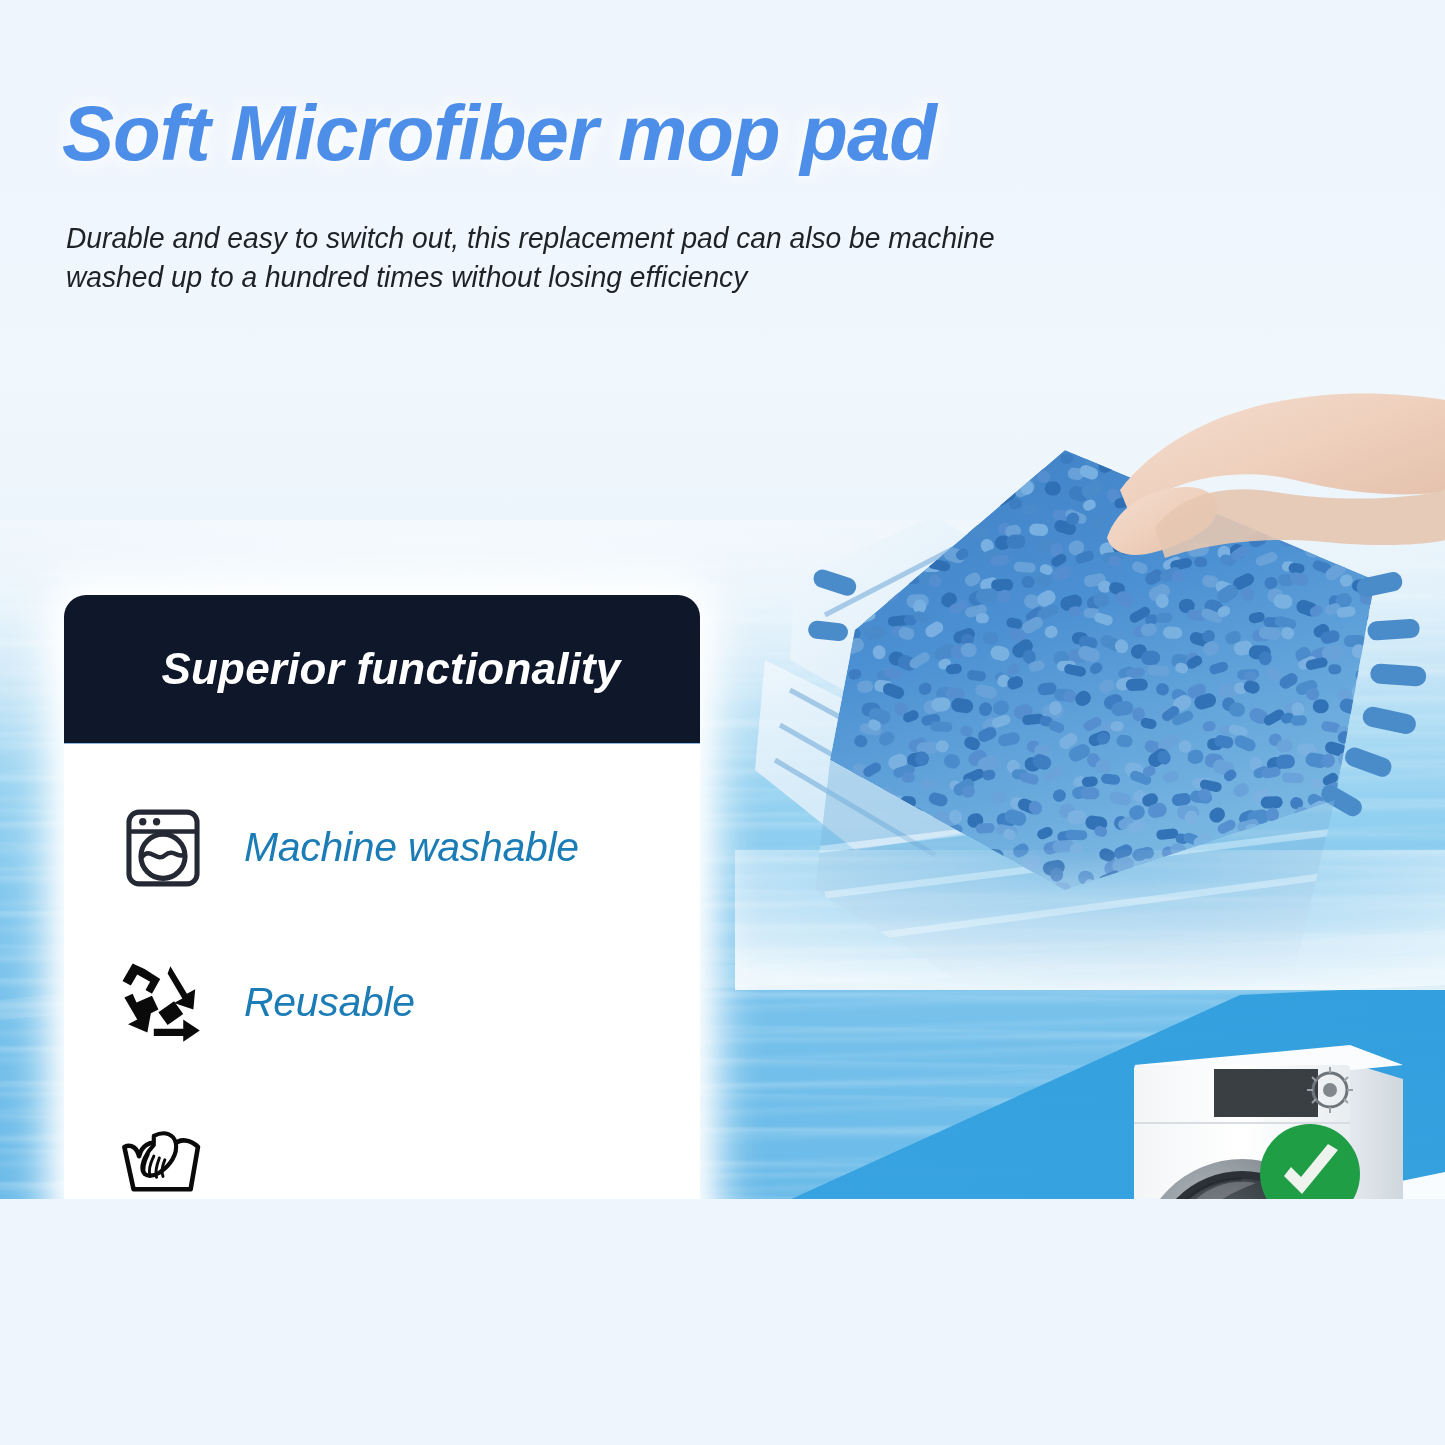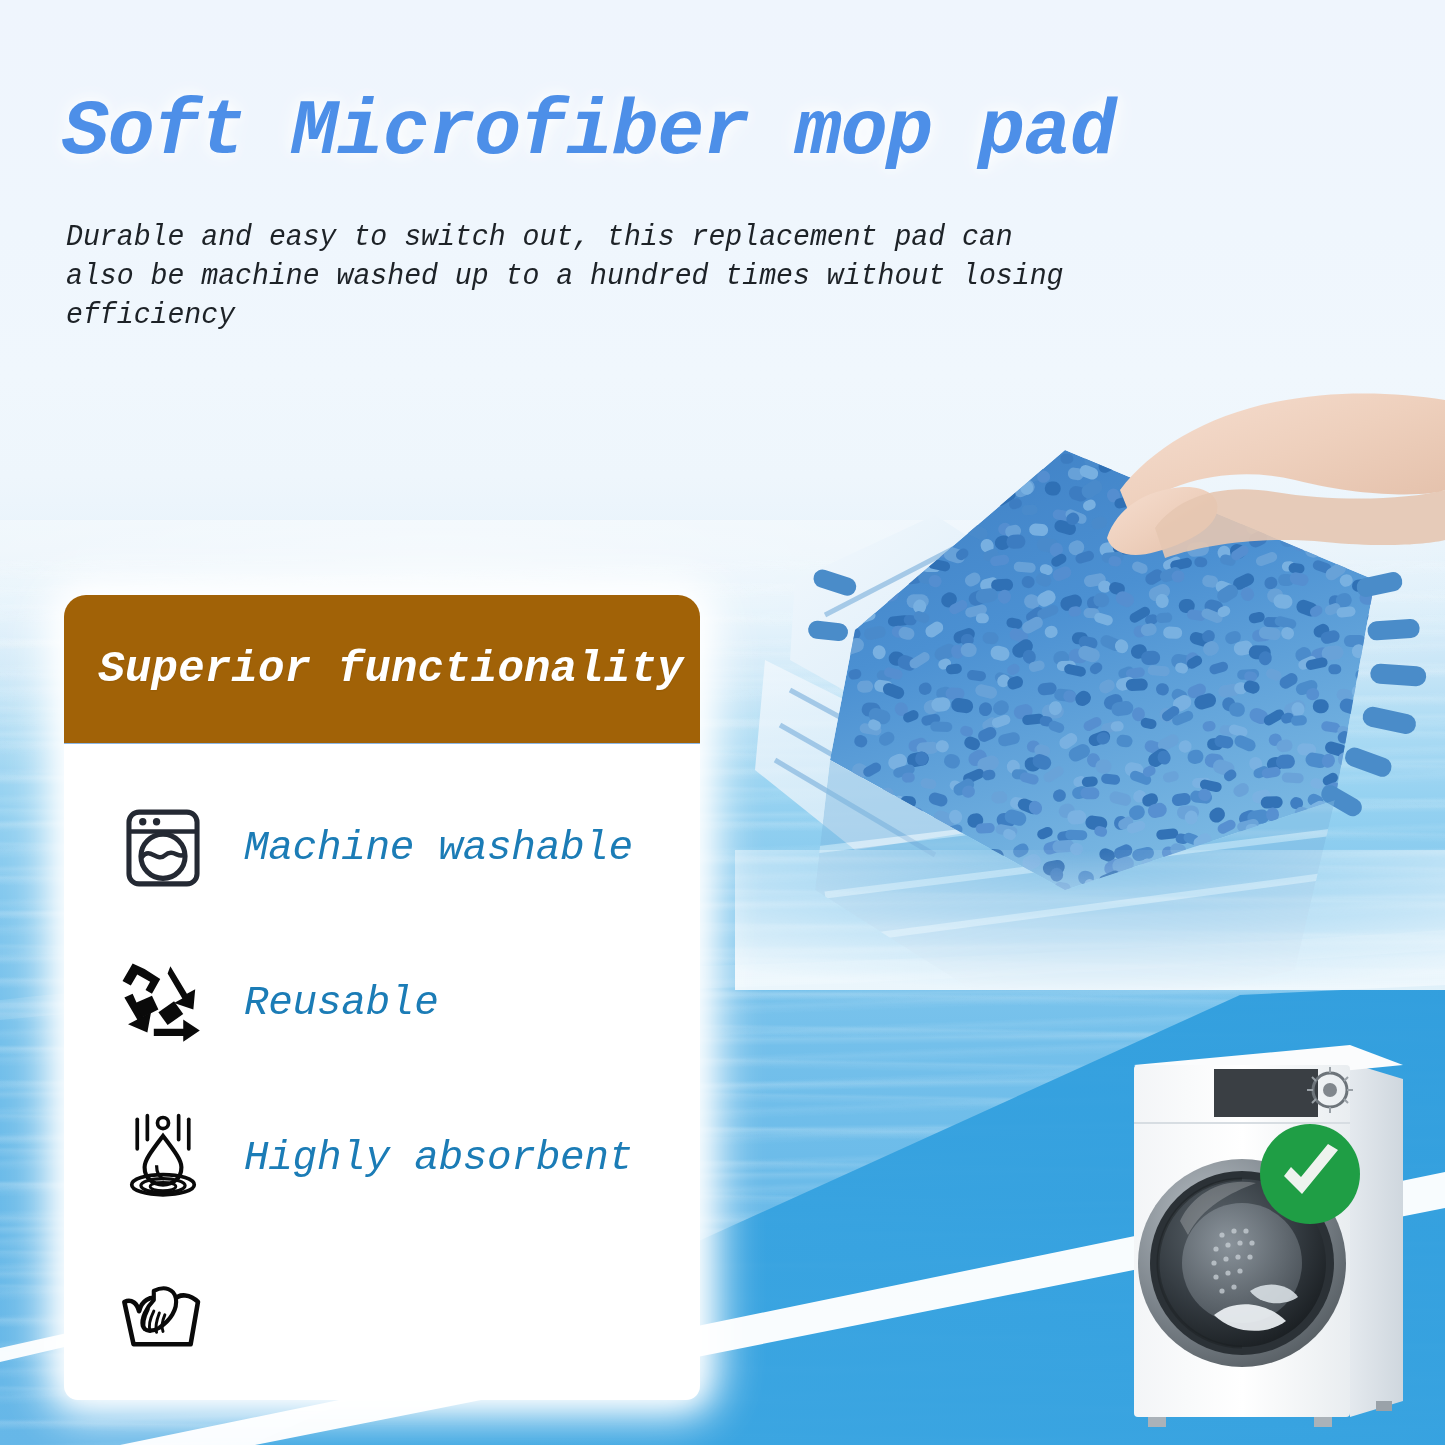--- a/index.html
+++ b/index.html
@@ -1,21 +1,21 @@
 <!DOCTYPE html>
 <html><head>
 <meta charset="utf-8">
 <style>
   html,body{margin:0;padding:0;}
   body{
     width:1445px;height:1445px;overflow:hidden;
     font-family:"Liberation Sans",sans-serif;
     background:#eff5fd;
   }
-  .stage{position:relative;width:1445px;height:1445px;overflow:hidden;font-family:Liberation Mono, monospace;}
+  .stage{position:relative;width:1445px;height:1199px;overflow:hidden;}
 
   
   .bg-sky{
     position:absolute;left:0;top:0;width:1445px;height:1445px;
     background:linear-gradient(180deg,
       #eff5fd 0%, #eff6fd 16%, #f0f7fd 26%,
       #eef6fc 33%, #e8f3fb 38%, #ddeffa 42%,
       #c9e6f7 46%, #aedcf4 50%, #96d2f1 55%,
       #83c8ee 62%, #74c0eb 72%, #6bbbe9 82%, #66b7e8 100%);
   }
@@ -74,21 +74,21 @@
     position:absolute;left:44px;top:578px;width:676px;height:840px;
     background:#ffffff;border-radius:40px;filter:blur(22px);opacity:.95;
   }
   .card{
     position:absolute;left:64px;top:595px;width:636px;height:805px;
     background:#ffffff;border-radius:22px 22px 14px 14px;
     overflow:hidden;
     box-shadow:0 0 28px rgba(255,255,255,.9);
   }
   .card-header{
-    height:148px;background:#a16207;
+    height:148px;background:#0f172a;
     display:flex;align-items:center;justify-content:center;
     border-bottom:1px solid #8bb7e6;
   }
   .card-header-title{
     color:#ffffff;font-size:44px;font-weight:700;font-style:italic;
     letter-spacing:.2px;padding-left:18px;
     text-shadow:0 1px 2px rgba(0,0,0,.07);
   }
   .feature-list{padding:26px 0 0 0;}
   .feature-row{
@@ -1124,39 +1124,20 @@
               <path d="M 8 44 L 22 68 L 12 73 L 33 82 L 37 60 L 28 65 L 17 40 Z"></path>
               <path d="M 40 78 L 72 78 L 72 68 L 90 80 L 72 92 L 72 86 L 40 86 Z"></path>
               <path d="M 45 60 L 62 48 L 72 62 L 55 74 Z"></path>
               <path d="M 20 50 L 38 42 L 45 57 L 27 66 Z"></path>
             </g>
           </svg>
         </span>
         <span class="feature-label">Reusable</span>
       </div>
 
-      <div class="feature-row">
-        <span class="feature-icon">
-          <svg width="92" height="92" viewBox="0 0 100 100">
-            <g stroke="#0a0a0a" stroke-width="4" fill="none" stroke-linecap="round">
-              <line x1="22" y1="8" x2="22" y2="40"></line>
-              <line x1="33" y1="4" x2="33" y2="30"></line>
-              <line x1="67" y1="4" x2="67" y2="30"></line>
-              <line x1="78" y1="8" x2="78" y2="40"></line>
-            </g>
-            <circle cx="50" cy="12" r="6" fill="none" stroke="#0a0a0a" stroke-width="4"></circle>
-            <path d="M 50 26 C 62 42, 70 52, 70 60 C 70 72, 61 79, 50 79 C 39 79, 30 72, 30 60 C 30 52, 38 42, 50 26 Z" fill="none" stroke="#0a0a0a" stroke-width="4.5"></path>
-            <path d="M 43 58 C 43 66, 46 71, 51 73" fill="none" stroke="#0a0a0a" stroke-width="3.5"></path>
-            <ellipse cx="50" cy="79" rx="34" ry="11" fill="none" stroke="#0a0a0a" stroke-width="4"></ellipse>
-            <ellipse cx="50" cy="80" rx="24" ry="7.5" fill="none" stroke="#0a0a0a" stroke-width="3.5"></ellipse>
-            <ellipse cx="50" cy="81" rx="14" ry="4.5" fill="none" stroke="#0a0a0a" stroke-width="3"></ellipse>
-          </svg>
-        </span>
-        <span class="feature-label">Highly absorbent</span>
-      </div>
 
       <div class="feature-row">
         <span class="feature-icon">
           <svg width="92" height="92" viewBox="0 0 100 100">
             <path d="M 8 38 C 16 34, 22 40, 24 48 C 27 36, 36 32, 44 34 C 52 36, 58 42, 62 36 C 68 28, 80 30, 88 38
                      L 80 84 L 18 84 Z" fill="none" stroke="#0a0a0a" stroke-width="5" stroke-linejoin="round"></path>
             <path d="M 40 26 C 52 20, 62 24, 64 34 C 66 46, 58 58, 46 66 C 38 71, 30 70, 28 64
                      C 26 56, 32 44, 40 36 Z" fill="#ffffff" stroke="#0a0a0a" stroke-width="4.5" stroke-linejoin="round"></path>
             <g stroke="#0a0a0a" stroke-width="3.2" stroke-linecap="round" fill="none">
               <path d="M 34 46 C 30 54, 28 62, 30 68"></path>

